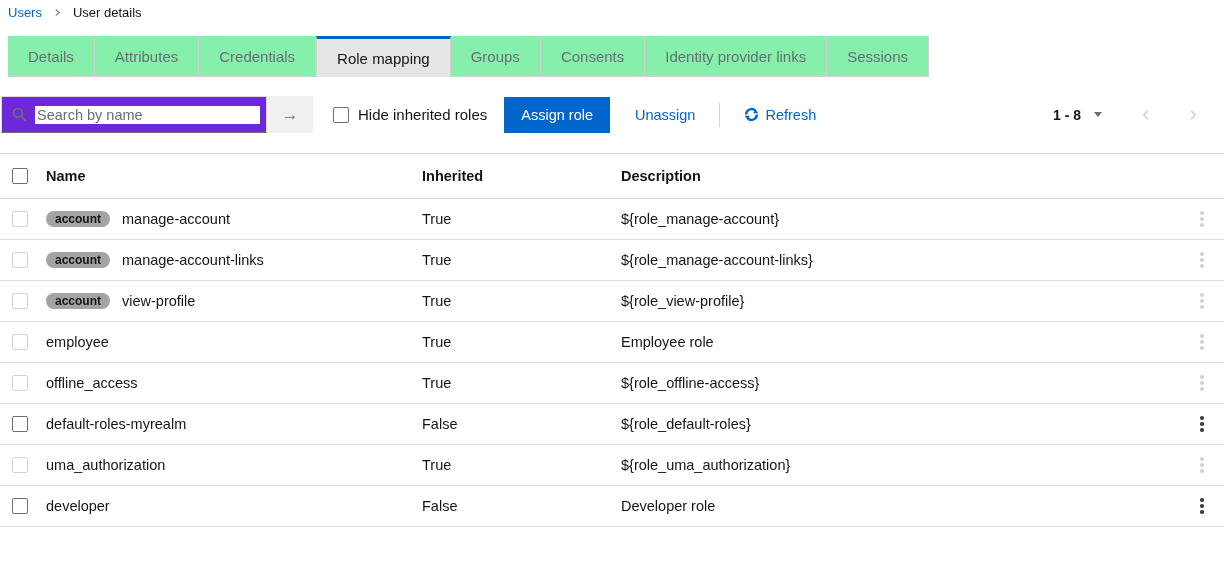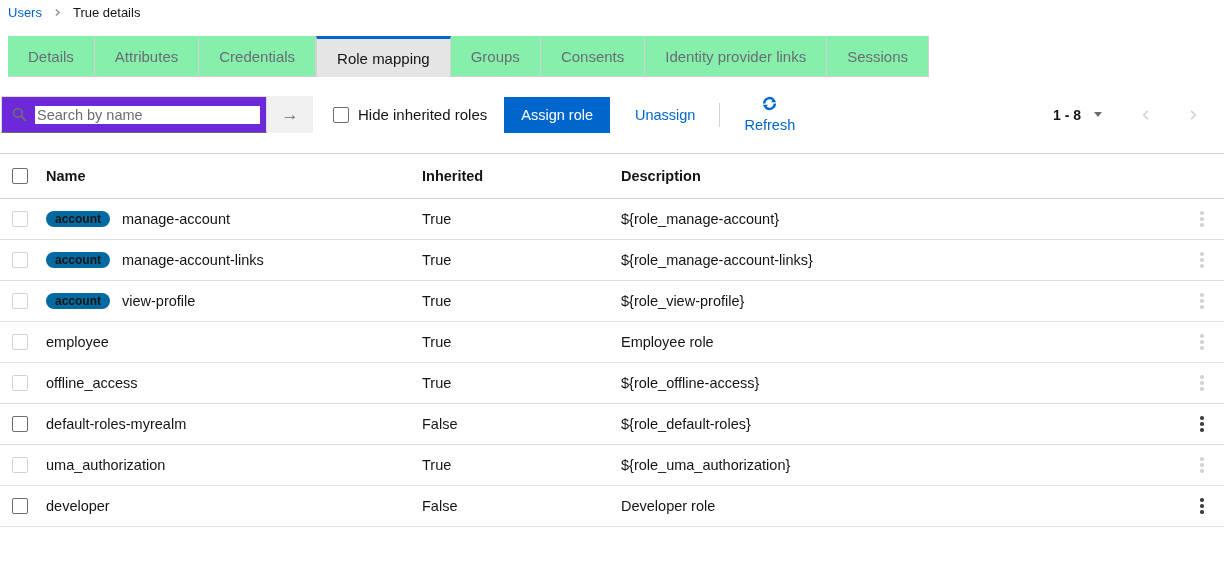--- a/index.html
+++ b/index.html
@@ -32,56 +32,56 @@
   .search-group { display:flex; height:37px; width:312px; }
   .search-input-wrap { display:flex; align-items:center; flex:1; gap:8px; padding:0 6px 0 10px; background:#6d28d9; border:1px solid #dcdcdc; border-bottom:1px solid #6a6e73; }
   .search-input-wrap input { border:none; outline:none; width:100%; font-size:14.5px; font-family:inherit; color:#151515; }
   .search-input-wrap input::placeholder { color:#6a6e73; opacity:1; }
   .search-submit { width:46px; height:37px; border:none; background:#f0f0f0; display:flex; align-items:center; justify-content:center; font-size:17px; color:#6a6e73; cursor:pointer; }
   .checkbox { width:16px; height:16px; min-width:16px; background:#fff; border:1px solid #6a6e73; border-radius:2px; }
   .hide-inherited { display:flex; align-items:center; gap:9px; margin-left:20px; font-size:15px; cursor:pointer; }
   .btn-primary { margin-left:17px; height:36px; padding:0 17px; background:#0066cc; color:#fff; border:none; font-size:14.5px; font-family:inherit; cursor:pointer; }
   .btn-link { margin-left:9px; height:36px; padding:0 16px; background:none; border:none; color:#0066cc; font-size:14.5px; font-family:inherit; cursor:pointer; }
   .vdivider { width:1px; height:24px; background:#d2d2d2; margin-left:8px; }
-  .refresh { display:flex; align-items:center; gap:6px; margin-left:24px; color:#0066cc; font-size:14.5px; cursor:pointer;flex-direction:column; }
+  .refresh { display:flex; align-items:center; gap:6px; margin-left:24px; color:#0066cc; font-size:14.5px; cursor:pointer; }
   .pagination { margin-left:auto; display:flex; align-items:center; padding-right:8px; }
   .page-range { display:flex; align-items:center; gap:13px; cursor:pointer; }
   .page-range-text { font-size:14px; font-weight:600; color:#151515; }
   .caret-sm { width:0; height:0; border-left:4px solid transparent; border-right:4px solid transparent; border-top:5px solid #6a6e73; }
   .page-nav { display:flex; margin-left:20px; }
   .nav-btn { width:47px; height:36px; display:flex; align-items:center; justify-content:center; background:none; border:none; cursor:default; }
 
   
   .roles-table { margin-top:20px; border-top:1px solid #d2d2d2; }
   .thead, .row { display:grid; grid-template-columns:44px 378px 199px 1fr 44px; align-items:center; font-size:14.5px; }
   .thead { height:45px; border-bottom:1px solid #d2d2d2; font-weight:700; }
   .row { height:41px; border-bottom:1px solid #e0e0e0; }
   .cell-check { padding-left:12px; display:flex; align-items:center; }
   .name-cell { display:flex; align-items:center; gap:12px; padding-left:2px; overflow:hidden; white-space:nowrap; }
-  .badge { background:#0369a1; border-radius:30px; padding:1px 9px; font-size:12px; font-weight:600; color:#151515; }
+  .badge { background:#a3a3a3; border-radius:30px; padding:1px 9px; font-size:12px; font-weight:600; color:#151515; }
   .row .checkbox { border-color:#d2d2d2; }
   .row.selectable .checkbox { border-color:#6a6e73; }
   .kebab { display:flex; flex-direction:column; align-items:center; justify-content:center; gap:2.5px; width:100%; height:100%; background:none; border:none; cursor:default; }
   .kebab i { width:3.5px; height:3.5px; border-radius:50%; background:#d2d2d2; }
   .row.selectable .kebab i { background:#3c3f42; }
   .row.selectable .kebab { cursor:pointer; }
 </style>
 </head>
 <body>
 
 <div class="page">
 
   <nav class="breadcrumb">
     <span class="crumb-link">Users</span>
     <span style="display:flex;">
       <svg width="9" height="11" viewBox="0 0 16 16">
           <path d="M5 2.5l6 5.5-6 5.5" fill="none" stroke="#8a8d90" stroke-width="2.4"></path>
         </svg>
     </span>
-    <span class="crumb-current">True details</span>
+    <span class="crumb-current">User details</span>
   </nav>
 
 
   <div class="tabs">
     <div class="tab">Details</div>
     <div class="tab">Attributes</div>
     <div class="tab">Credentials</div>
     <div class="tab active">Role mapping</div>
     <div class="tab">Groups</div>
     <div class="tab">Consents</div>

